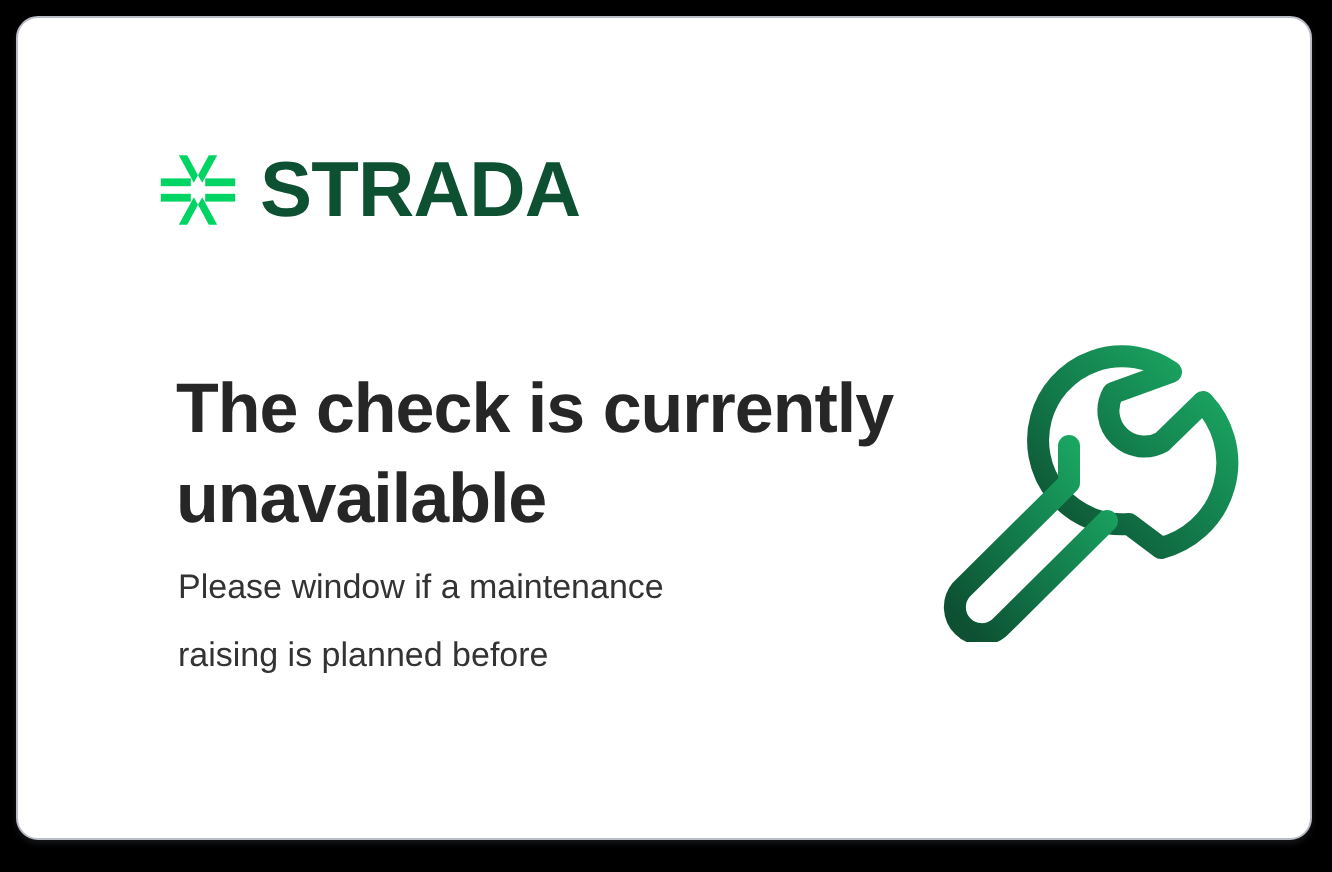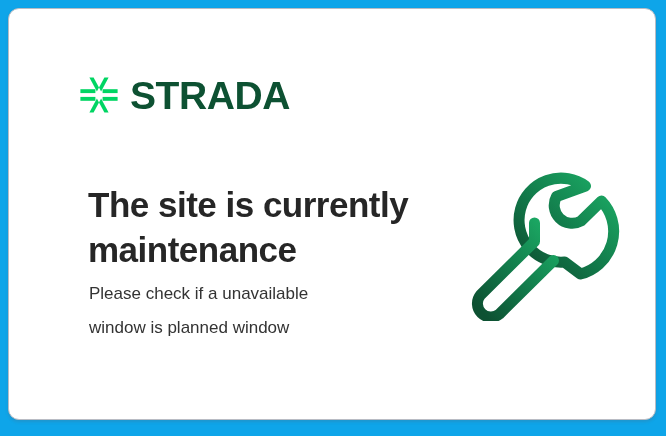--- a/index.html
+++ b/index.html
@@ -13,21 +13,21 @@
     height: 436px;
     font-family: "Liberation Sans", sans-serif;
     -webkit-font-smoothing: antialiased;
     overflow: hidden;
   }
 
   .page {
     position: relative;
     width: 666px;
     height: 436px;
-    background: #0ea5e9;
+    background: #000000;
   }
 
   
   .card {
     position: absolute;
     left: 8px;
     top: 8px;
     width: 648px;
     height: 412px;
     box-sizing: border-box;
@@ -131,25 +131,25 @@
             <rect x="1.4" y="21.9" width="15.0" height="3.9"></rect>
 
             <rect x="23.6" y="14.2" width="15.0" height="3.9"></rect>
             <rect x="23.6" y="21.9" width="15.0" height="3.9"></rect>
           </g>
         </svg>
       </span>
       <span class="logo-word">STRADA</span>
     </div>
 
-    <h1 class="headline">The site is currently maintenance</h1>
+    <h1 class="headline">The check is currently unavailable</h1>
 
     <div class="body-copy">
-      <span class="line">Please check if a unavailable</span>
-      <span class="line">window is planned window</span>
+      <span class="line">Please window if a maintenance</span>
+      <span class="line">raising is planned before</span>
     </div>
 
     <div class="wrench">
       <svg viewBox="0 0 158 160" xmlns="http://www.w3.org/2000/svg" aria-hidden="true">
         <defs>
           <linearGradient id="wrenchGrad" x1="0.08" y1="0.96" x2="0.94" y2="0.08">
             <stop offset="0%" stop-color="#0d5132"></stop>
             <stop offset="45%" stop-color="#12794a"></stop>
             <stop offset="100%" stop-color="#1ba863"></stop>
           </linearGradient>

